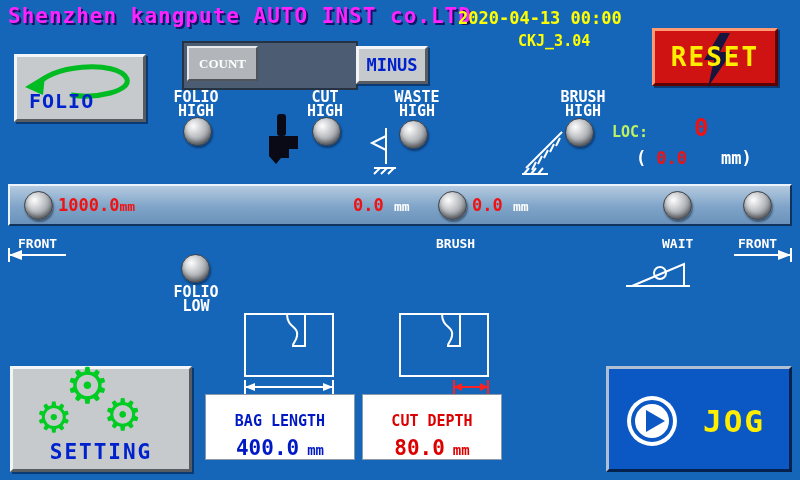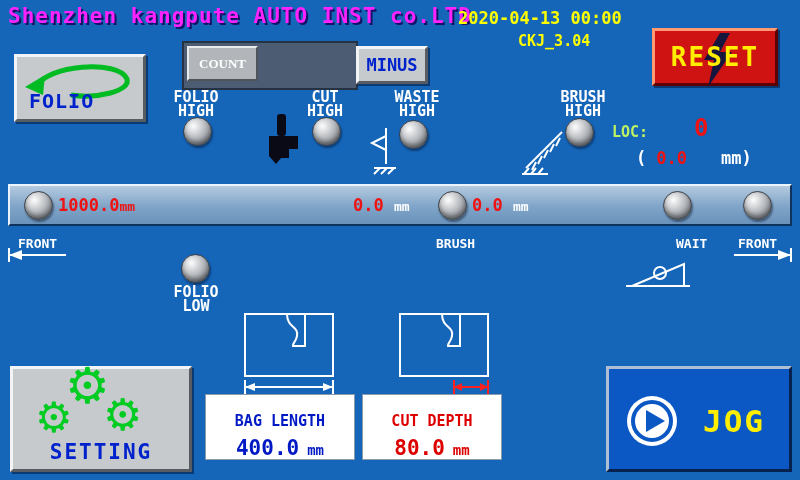--- a/index.html
+++ b/index.html
@@ -156,21 +156,21 @@
     <div class="lamp" style="left:428px;"></div>
     <div class="pv" style="left:462px;">
       <span>0.0</span> <span class="u white">mm</span>
     </div>
     <div class="lamp" style="left:653px;"></div>
     <div class="lamp" style="left:733px;"></div>
   </div>
 
   <div class="abs zone" style="left:18px;">FRONT</div>
   <div class="abs zone" style="left:436px;">BRUSH</div>
-  <div class="abs zone" style="left:662px;margin-left:14px;">WAIT</div>
+  <div class="abs zone" style="left:662px;">WAIT</div>
   <div class="abs zone" style="left:738px;">FRONT</div>
 
   <svg class="abs" style="left:6px;top:247px;" width="62" height="16" viewBox="0 0 62 16">
     <line x1="3" y1="1" x2="3" y2="15" stroke="#fff" stroke-width="2"></line>
     <line x1="3" y1="8" x2="60" y2="8" stroke="#fff" stroke-width="2"></line>
     <polygon points="3,8 16,3 16,13" fill="#fff"></polygon>
   </svg>
   <svg class="abs" style="left:732px;top:247px;" width="62" height="16" viewBox="0 0 62 16">
     <line x1="59" y1="1" x2="59" y2="15" stroke="#fff" stroke-width="2"></line>
     <line x1="2" y1="8" x2="59" y2="8" stroke="#fff" stroke-width="2"></line>

